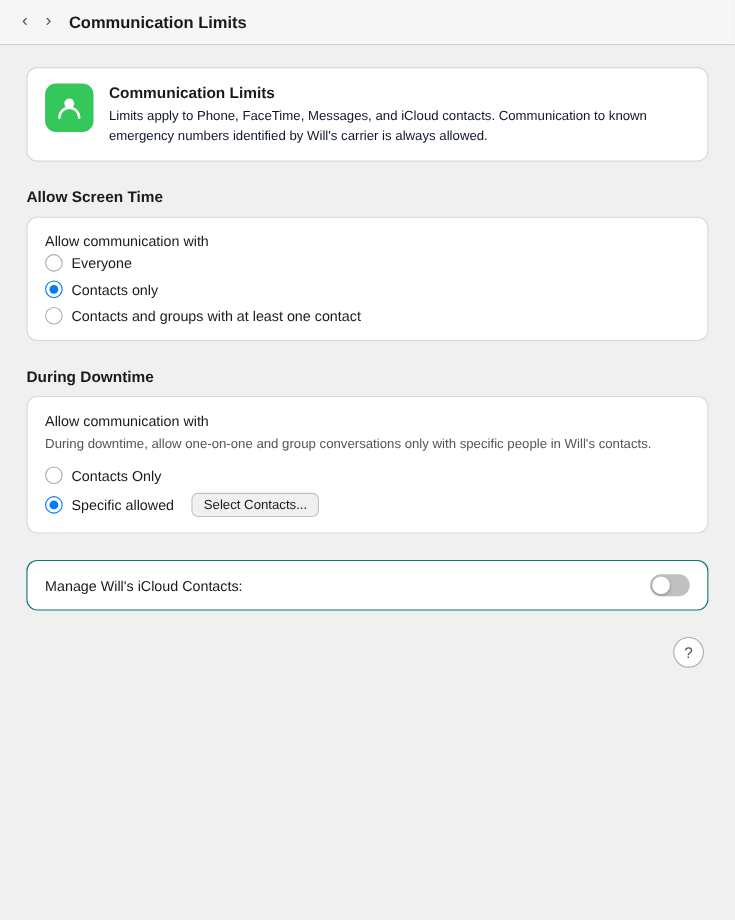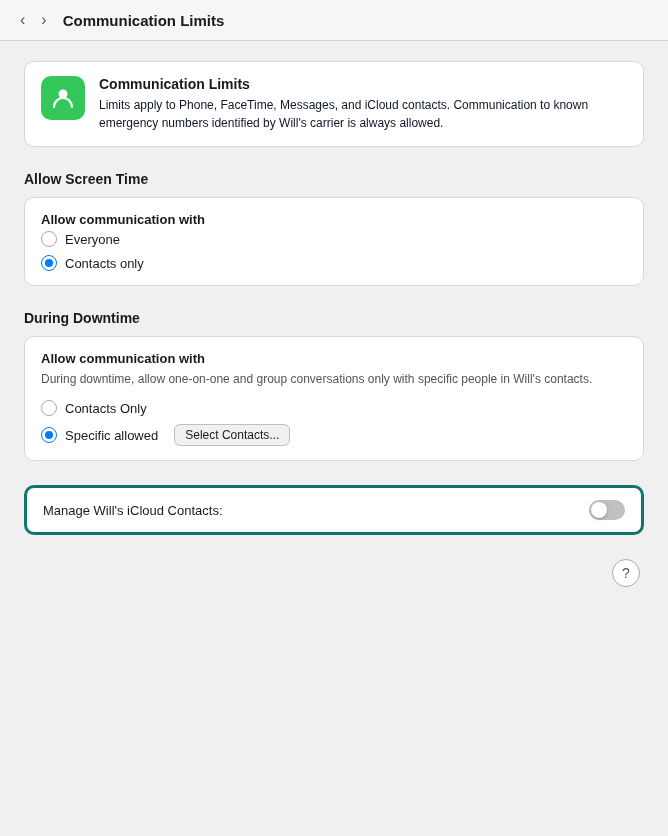--- a/index.html
+++ b/index.html
@@ -98,21 +98,21 @@
     .panel {
       background: white;
       border: 1px solid #d8d8d8;
       border-radius: 10px;
       padding: 14px 16px;
       margin-bottom: 24px;
     }
 
     .panel-title {
       font-size: 13px;
-      font-weight: 700;
+      font-weight: 400;
       margin-bottom: 4px;
     }
 
     .panel-desc {
       font-size: 12px;
       color: #555;
       margin-bottom: 12px;
       line-height: 1.5;
     }
 
@@ -169,21 +169,21 @@
       margin-left: 8px;
     }
 
     
     .manage-row {
       display: flex;
       align-items: center;
       justify-content: space-between;
       padding: 12px 16px;
       background: white;
-      border: 3px solid #0f766e;
+      border: 1px solid #0f766e;
       border-radius: 10px;
       margin-bottom: 24px;
     }
 
     .manage-label {
       font-size: 13px;
       color: #1a1a1a;
     }
 
     
@@ -267,20 +267,24 @@
     <div class="panel-title">Allow communication with</div>
 
     <div class="radio-option">
       <div class="radio-circle"></div>
       <span class="radio-label">Everyone</span>
     </div>
     <div class="radio-option">
       <div class="radio-circle selected"></div>
       <span class="radio-label">Contacts only</span>
     </div>
+    <div class="radio-option">
+      <div class="radio-circle"></div>
+      <span class="radio-label">Contacts and groups with at least one contact</span>
+    </div>
   </div>
 
   <div class="section-header">During Downtime</div>
 
   <div class="panel">
     <div class="panel-title">Allow communication with</div>
     <div class="panel-desc">During downtime, allow one-on-one and group conversations only with specific people in Will's contacts.</div>
 
     <div class="radio-option">
       <div class="radio-circle"></div>

